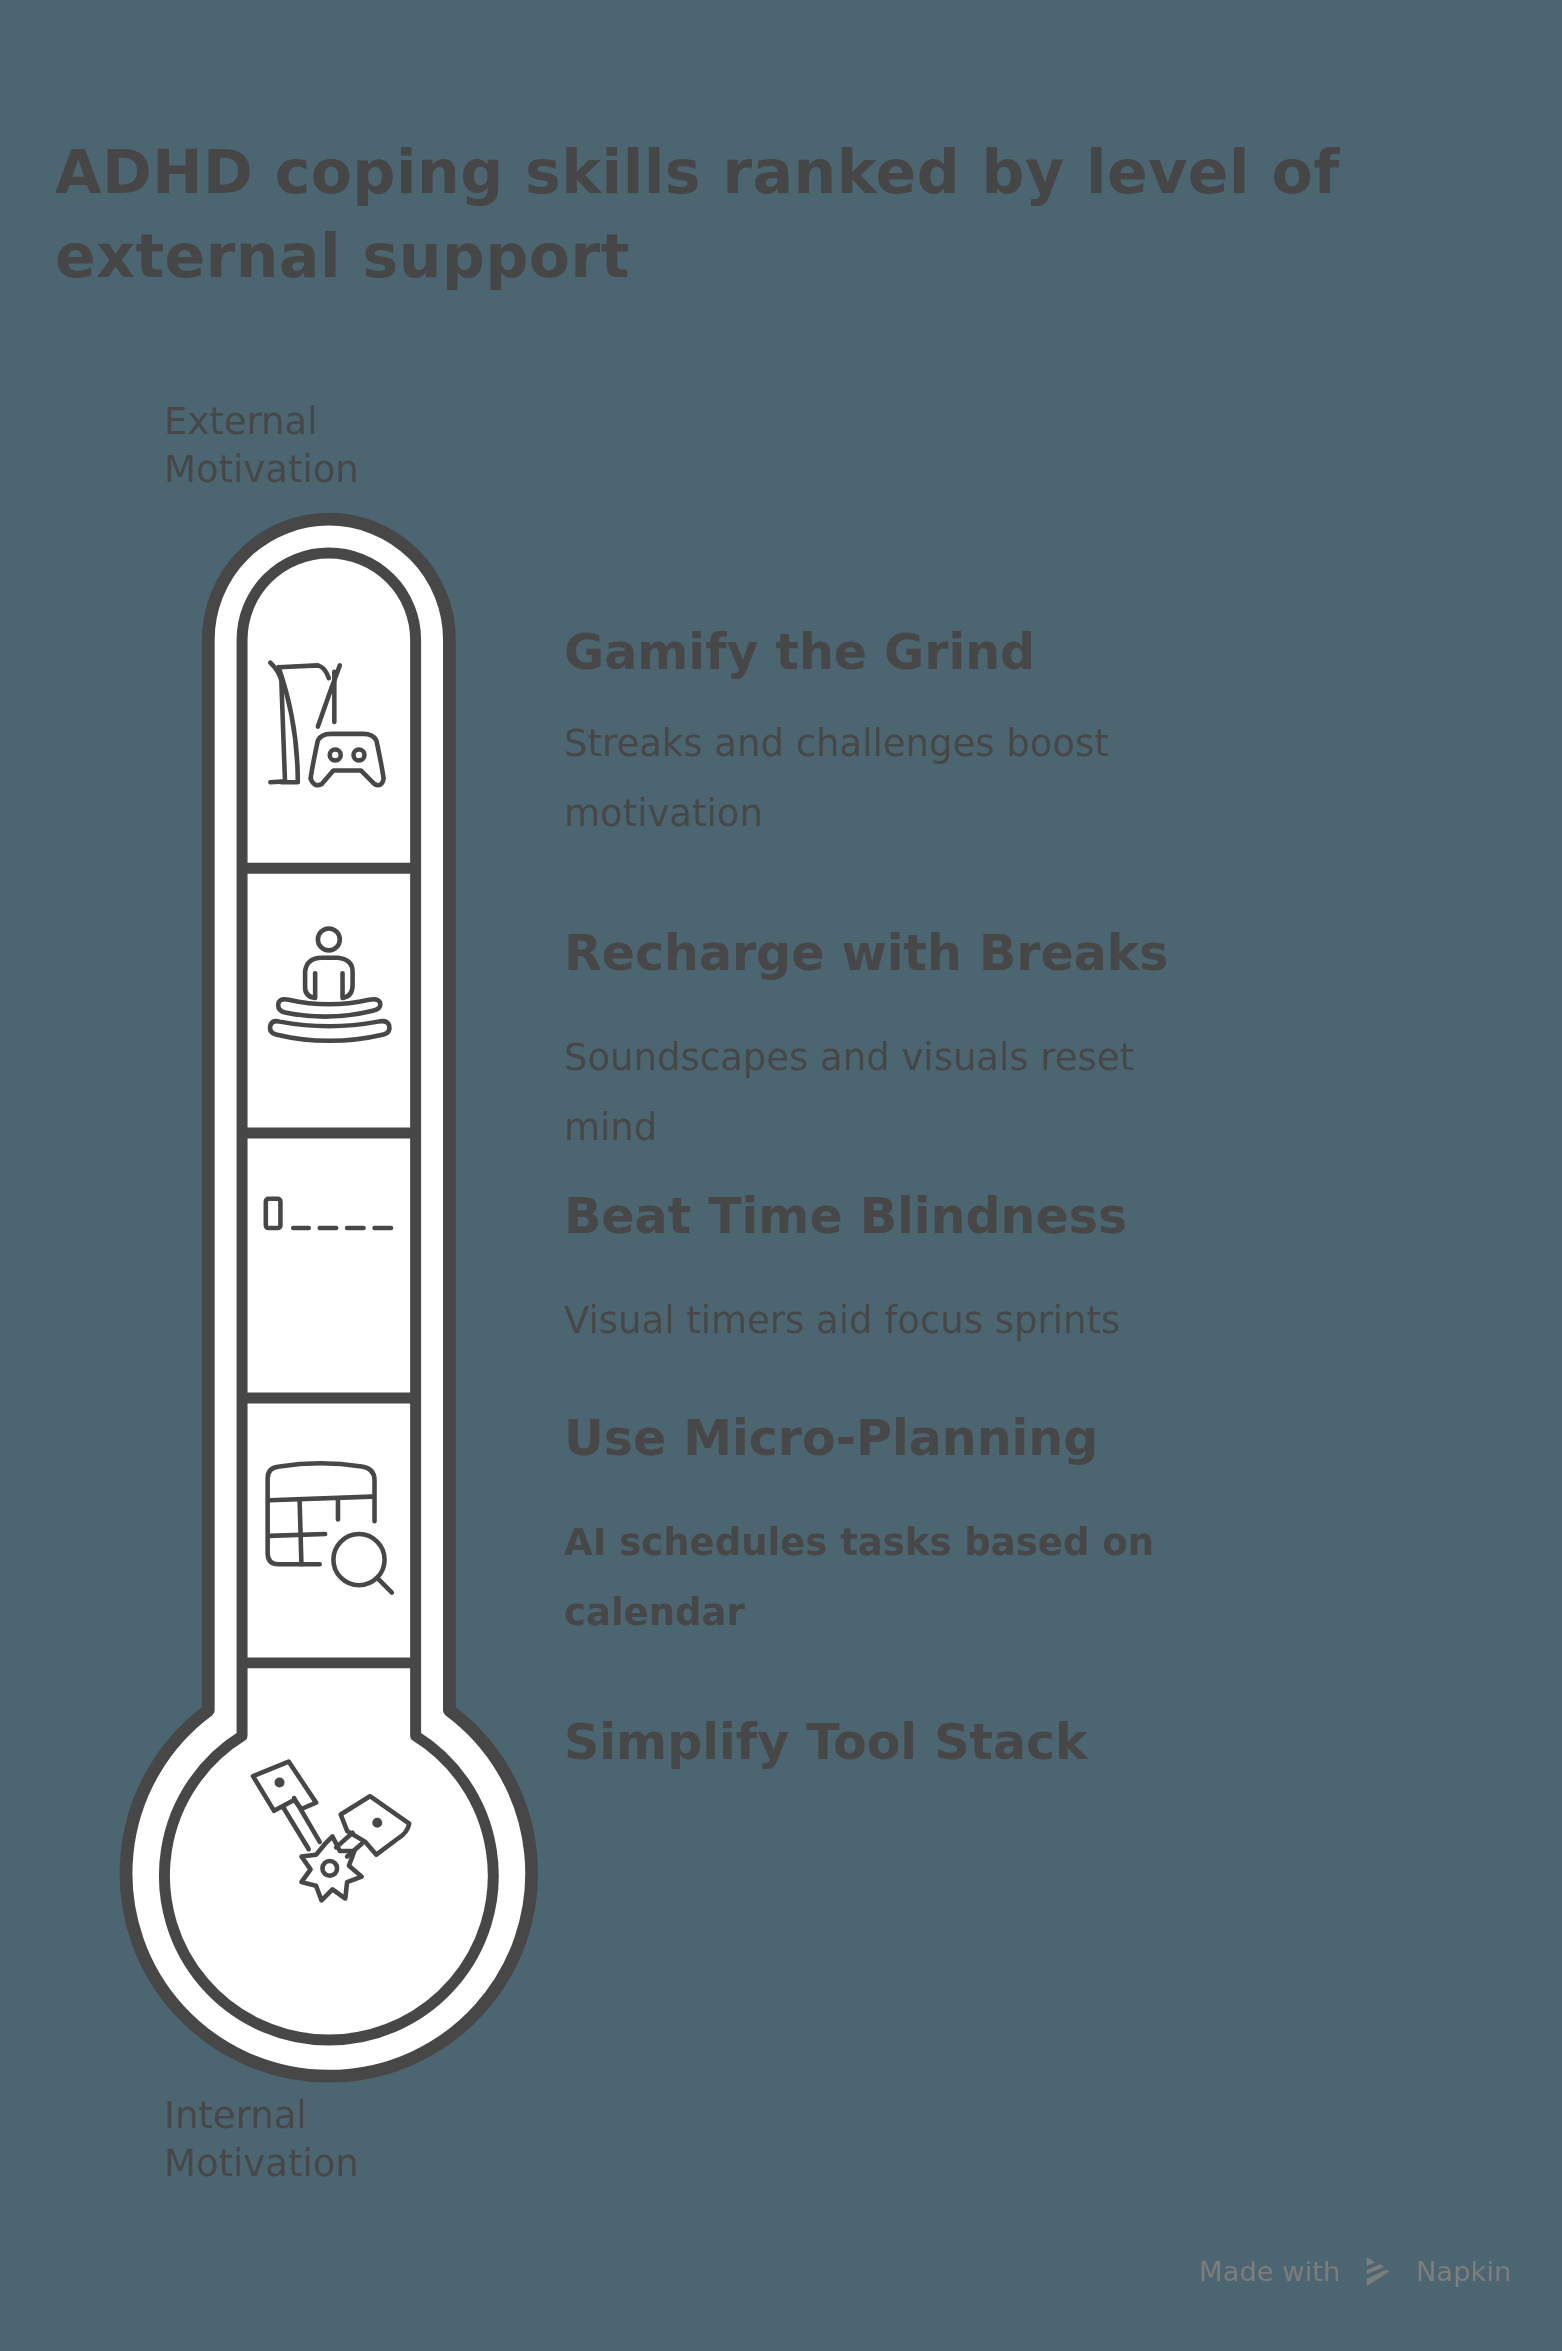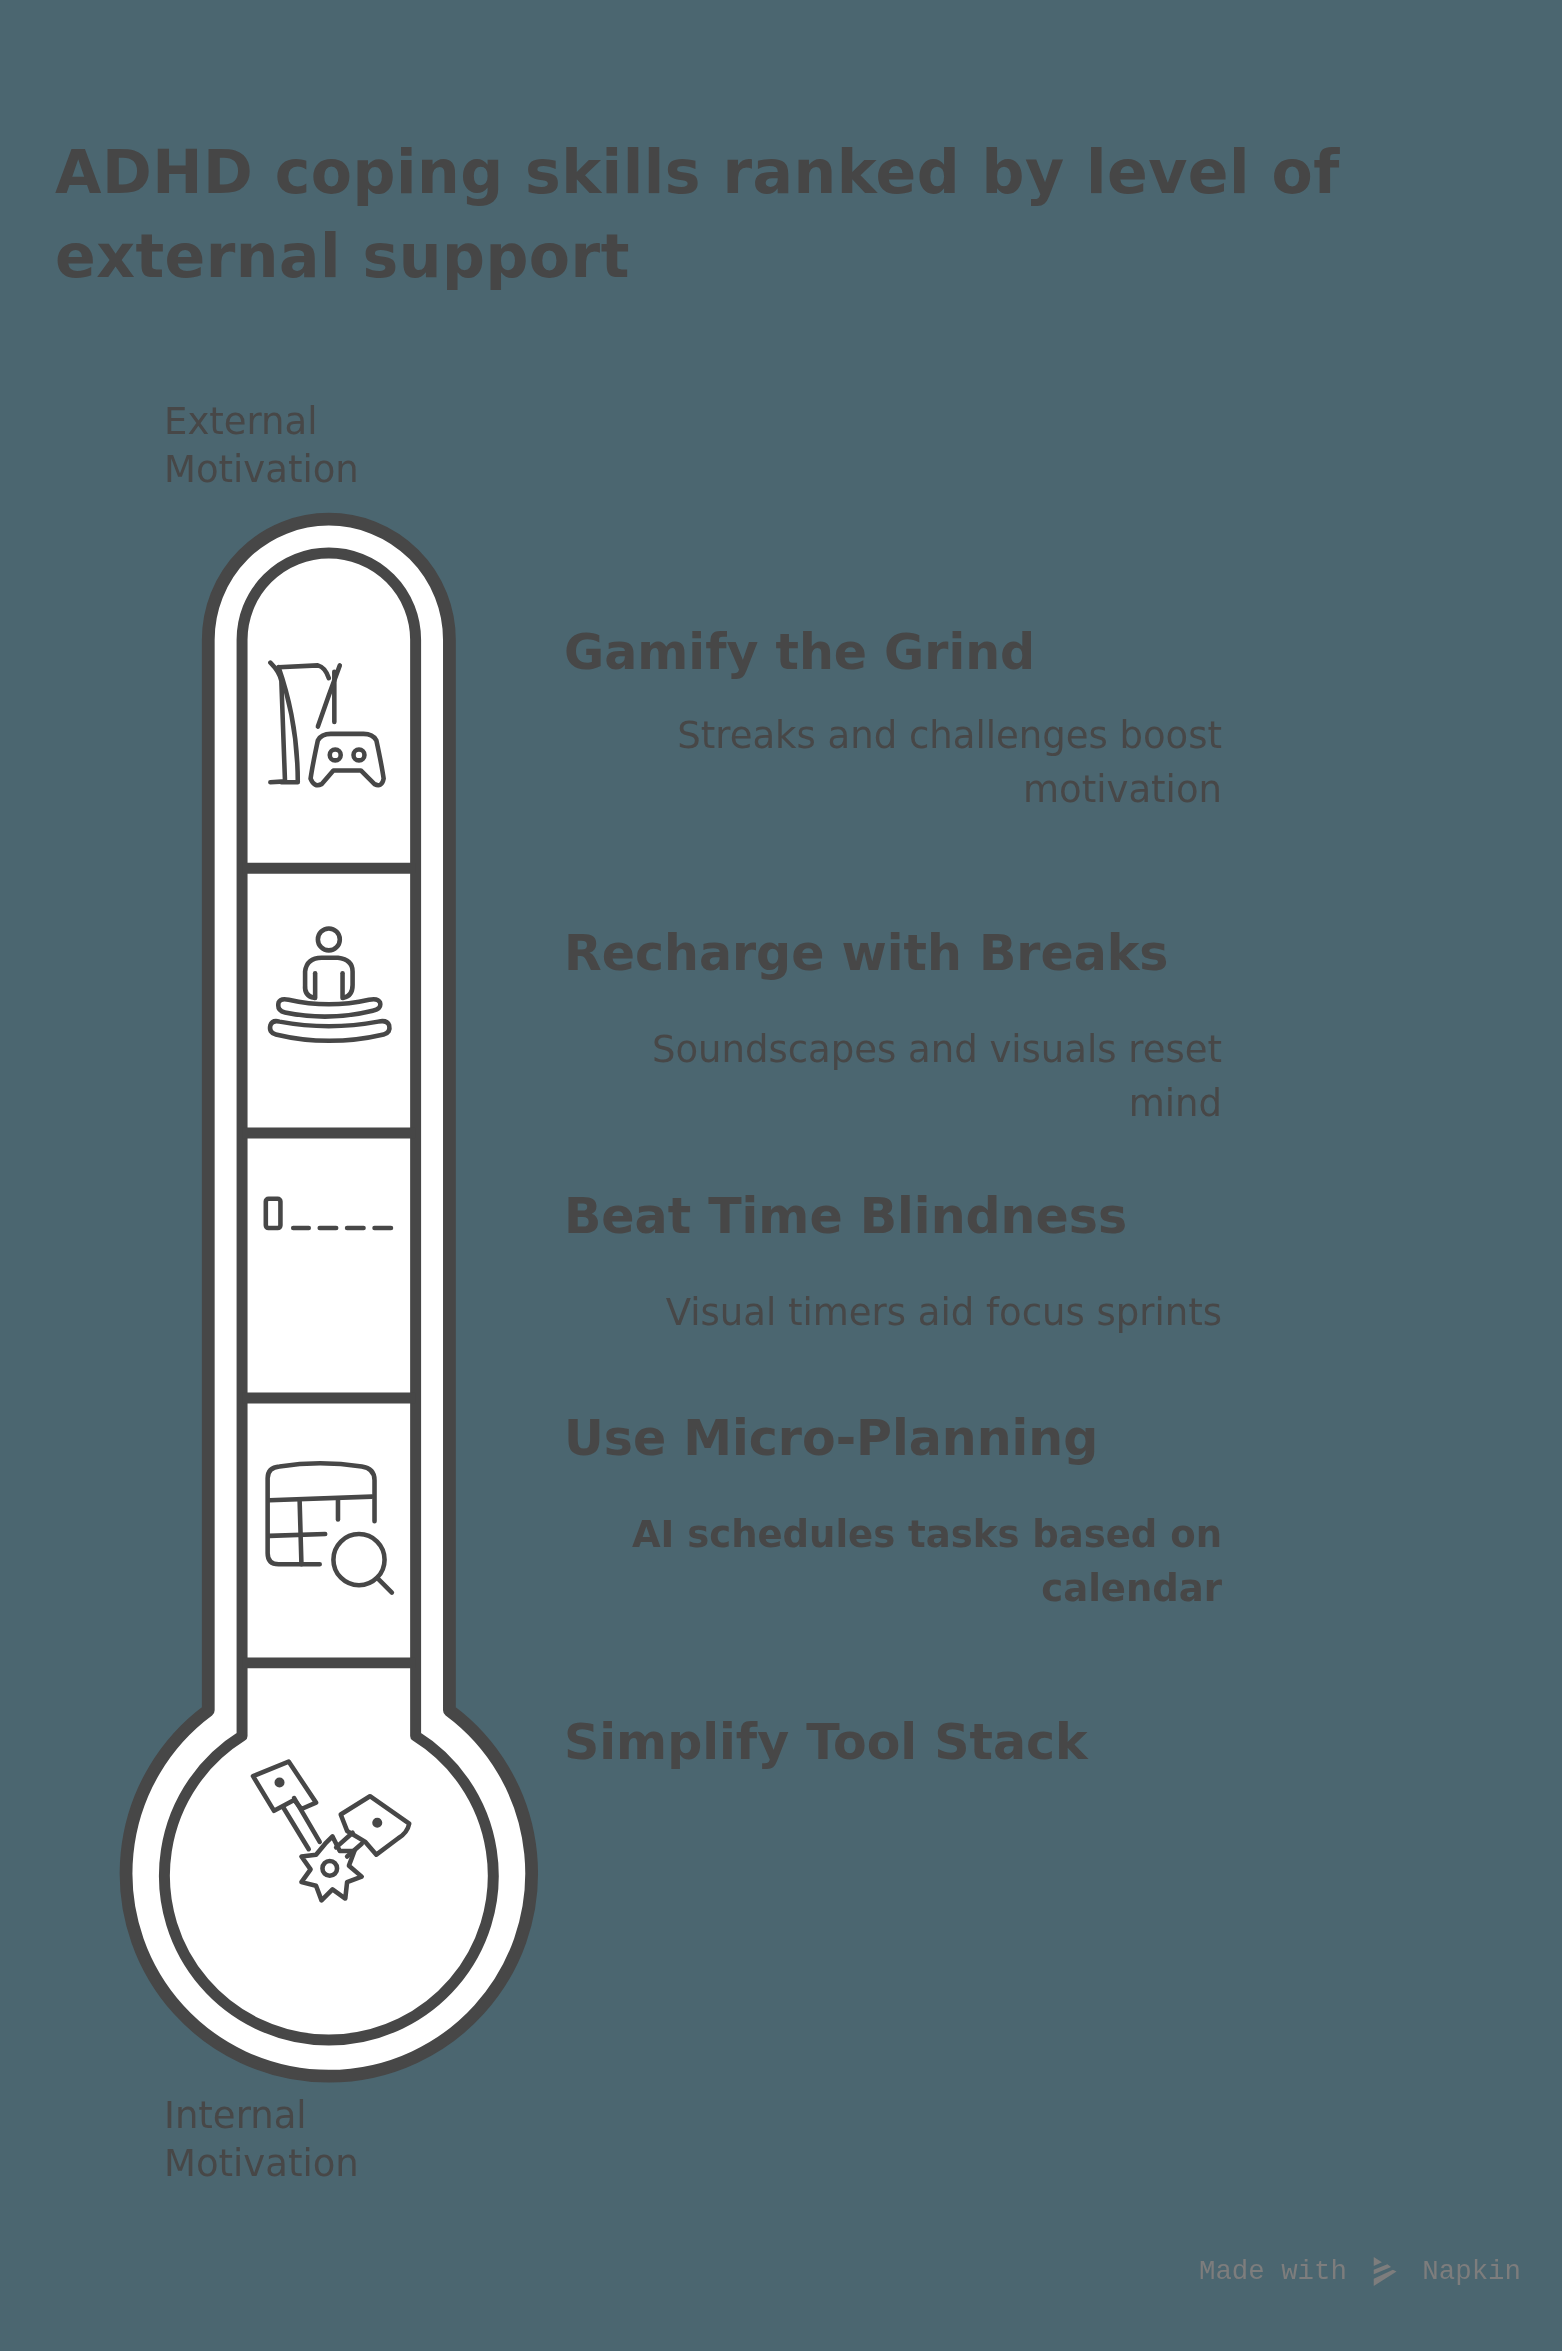--- a/index.html
+++ b/index.html
@@ -21,26 +21,26 @@
   }
   .axis-top { top: 398px; }
   .axis-bottom { top: 2092px; }
   svg.thermo { position: absolute; left: 0; top: 0; }
   .item { position: absolute; left: 564px; width: 914px; }
   .item-title {
     font-weight: bold; font-size: 49px; line-height: 58px; color: #474747;
     margin: 0;
   }
   .item-desc {
-    font-size: 37px; line-height: 54px; color: #474747; margin-top: 27.4px; width: 658px; text-align: right;
+    font-size: 37px; line-height: 70px; color: #474747; margin-top: 27.4px; width: 658px;
   }
   .footer {
     position: absolute; left: 1199px; top: 2255px;
     display: flex; align-items: center; gap: 24px;
-    font-size: 27.4px; color: #7d7d7d; font-family: Liberation Mono, monospace;
+    font-size: 27.4px; color: #7d7d7d;
   }
   .footer svg { display: block; }
 </style>
 </head>
 <body>
 
 <div class="title">ADHD coping skills ranked by level of external support</div>
 
 <div class="axis-label axis-top">External Motivation</div>
 

